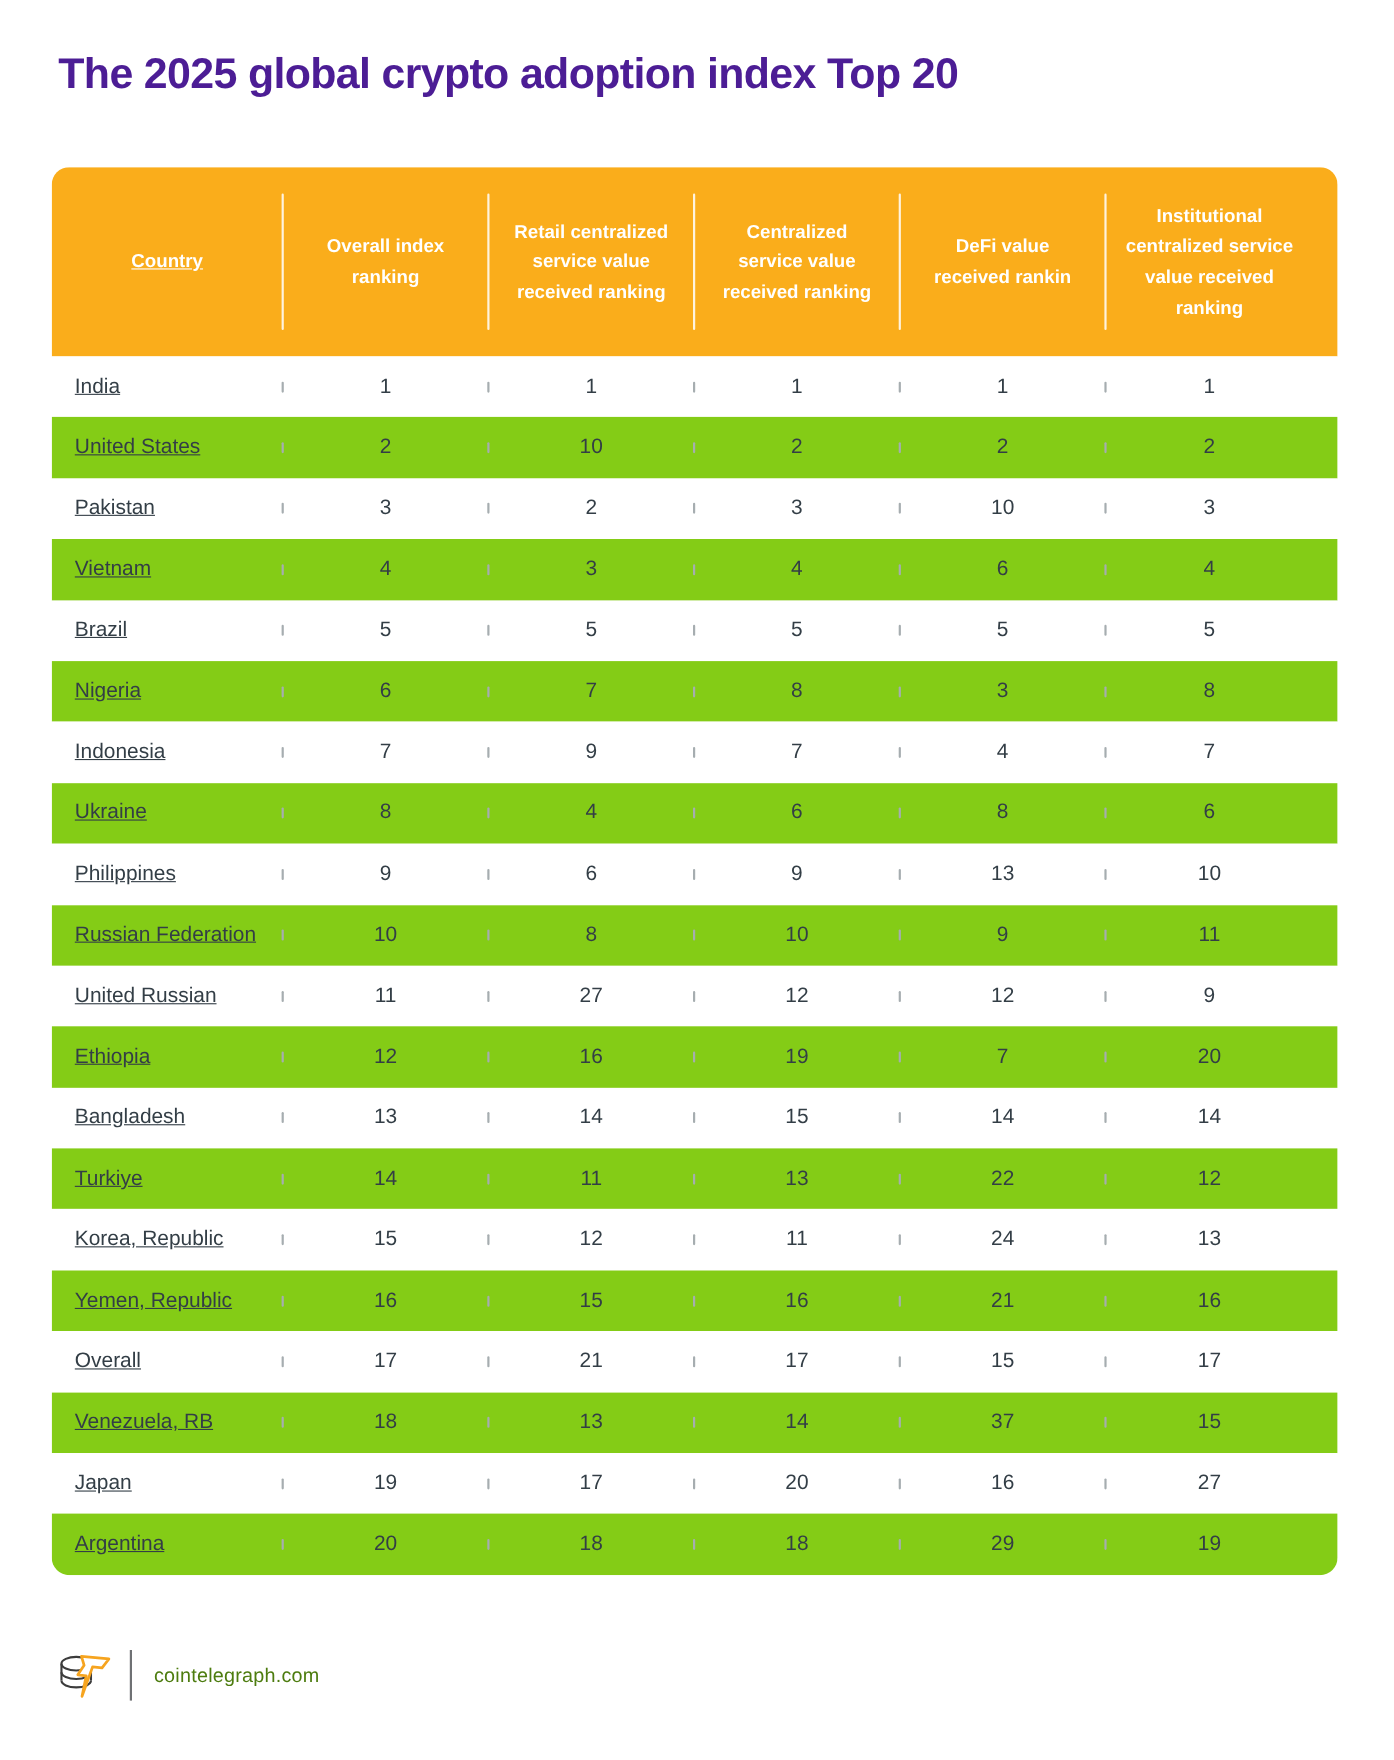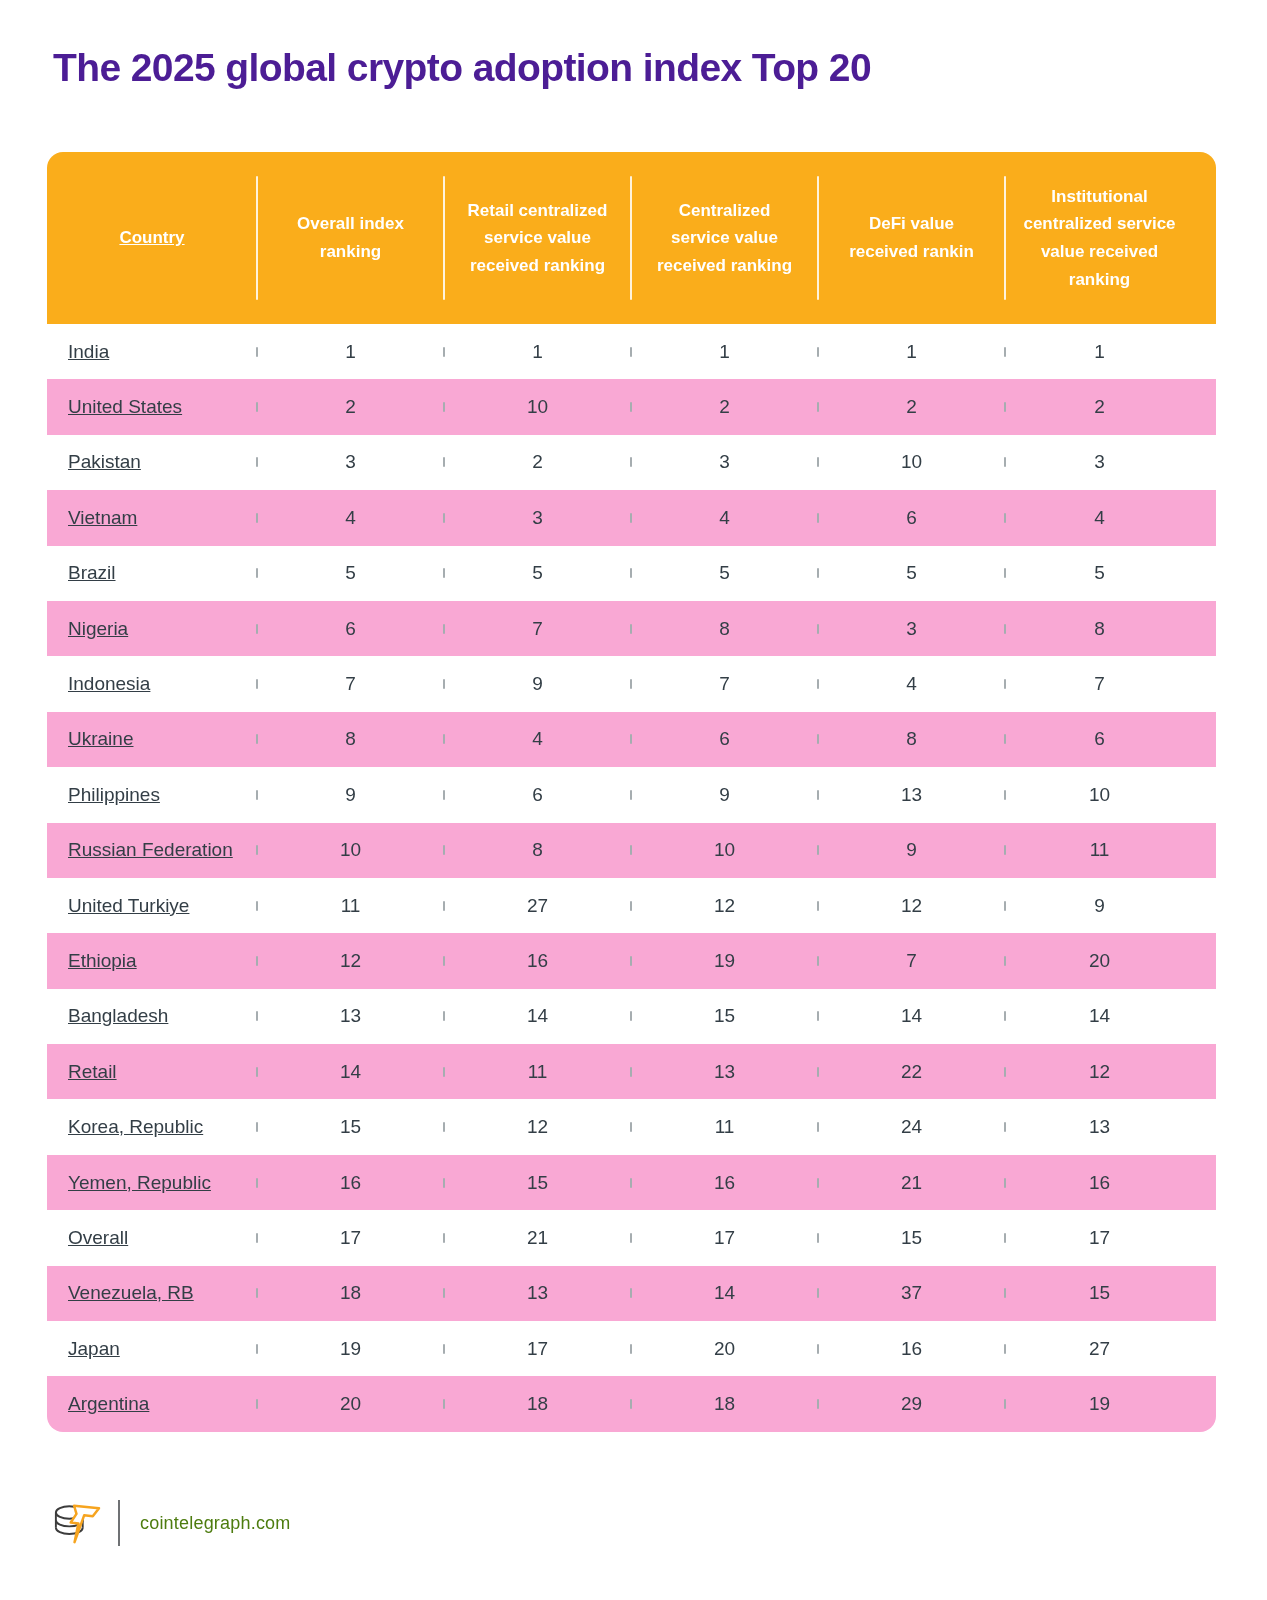--- a/index.html
+++ b/index.html
@@ -61,21 +61,21 @@
     width: 2px;
     background: rgba(255, 255, 255, 0.85);
     border-radius: 1px;
   }
   .tbody .row {
     display: flex;
     height: 55.4px;
     background: #ffffff;
   }
   .tbody .row.alt {
-    background: #f9a8d4;
+    background: #84cc16;
   }
   .cell {
     position: relative;
     display: flex;
     align-items: center;
     box-sizing: border-box;
     color: #333e46;
     font-size: 19px;
   }
   .cell.country {
@@ -214,21 +214,21 @@
       </div>
       <div class="row alt">
         <div class="cell c0 country">Russian Federation</div>
         <div class="cell c1 num">10</div>
         <div class="cell c2 num">8</div>
         <div class="cell c3 num">10</div>
         <div class="cell c4 num">9</div>
         <div class="cell c5 num">11</div>
       </div>
       <div class="row">
-        <div class="cell c0 country">United Turkiye</div>
+        <div class="cell c0 country">United Russian</div>
         <div class="cell c1 num">11</div>
         <div class="cell c2 num">27</div>
         <div class="cell c3 num">12</div>
         <div class="cell c4 num">12</div>
         <div class="cell c5 num">9</div>
       </div>
       <div class="row alt">
         <div class="cell c0 country">Ethiopia</div>
         <div class="cell c1 num">12</div>
         <div class="cell c2 num">16</div>
@@ -238,21 +238,21 @@
       </div>
       <div class="row">
         <div class="cell c0 country">Bangladesh</div>
         <div class="cell c1 num">13</div>
         <div class="cell c2 num">14</div>
         <div class="cell c3 num">15</div>
         <div class="cell c4 num">14</div>
         <div class="cell c5 num">14</div>
       </div>
       <div class="row alt">
-        <div class="cell c0 country">Retail</div>
+        <div class="cell c0 country">Turkiye</div>
         <div class="cell c1 num">14</div>
         <div class="cell c2 num">11</div>
         <div class="cell c3 num">13</div>
         <div class="cell c4 num">22</div>
         <div class="cell c5 num">12</div>
       </div>
       <div class="row">
         <div class="cell c0 country">Korea, Republic</div>
         <div class="cell c1 num">15</div>
         <div class="cell c2 num">12</div>

